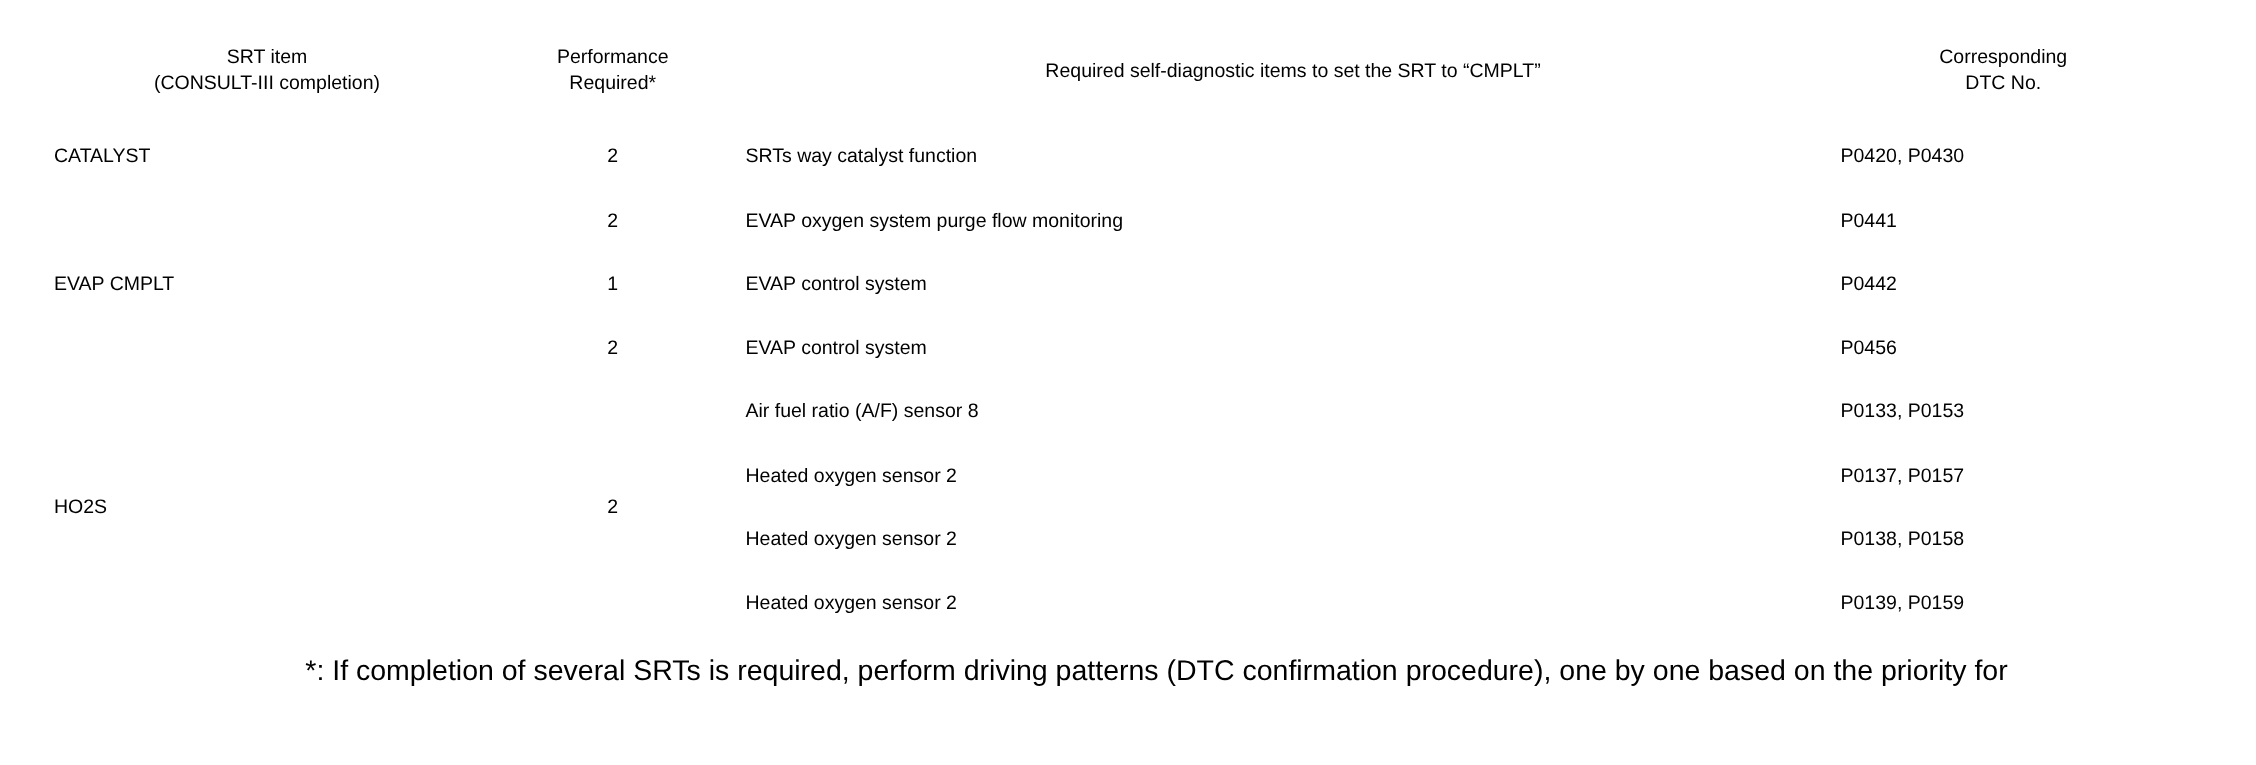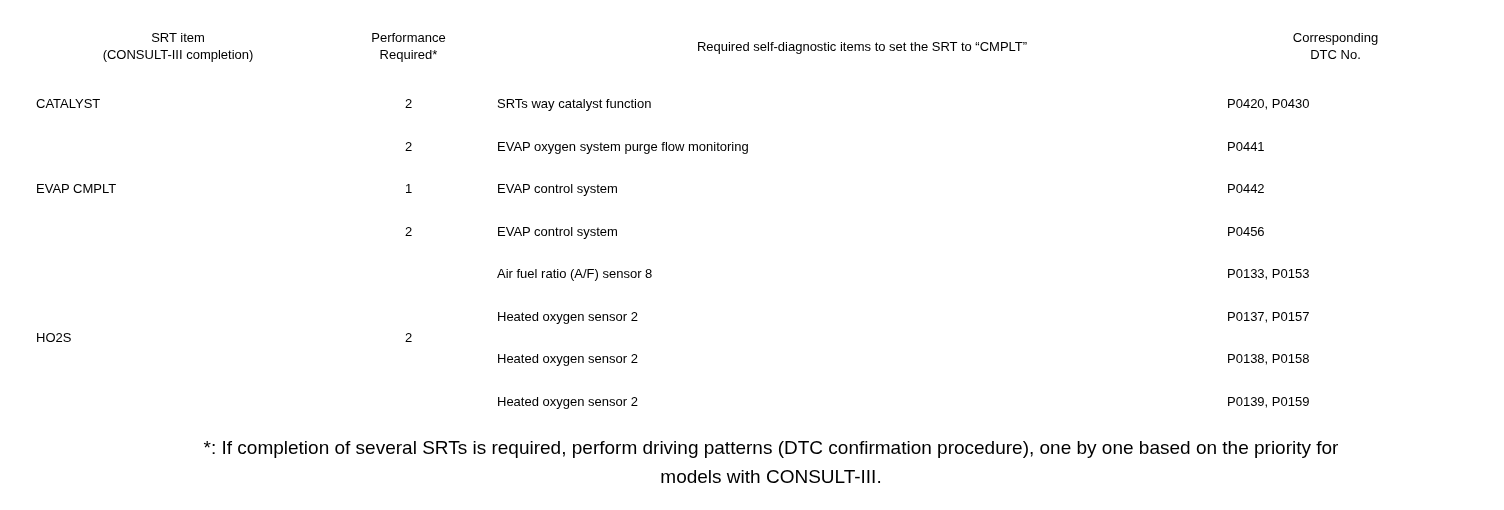--- a/index.html
+++ b/index.html
@@ -169,16 +169,15 @@
           <td class="cell-left cell-pad-l vdiv-r rule-major rule-thick-bot">Heated oxygen sensor 2</td>
           <td class="cell-left cell-pad-l rule-major rule-thick-bot">P0139, P0159</td>
         </tr>
 
       </tbody>
     </table>
   </div>
 
   <div class="footnote">
     <span class="ln">*: If completion of several SRTs is required, perform driving patterns (DTC confirmation procedure), one by one based on the priority for</span>
-    <span class="ln">models with CONSULT-III.</span>
   </div>
 
 </div>
 
 </body></html>

